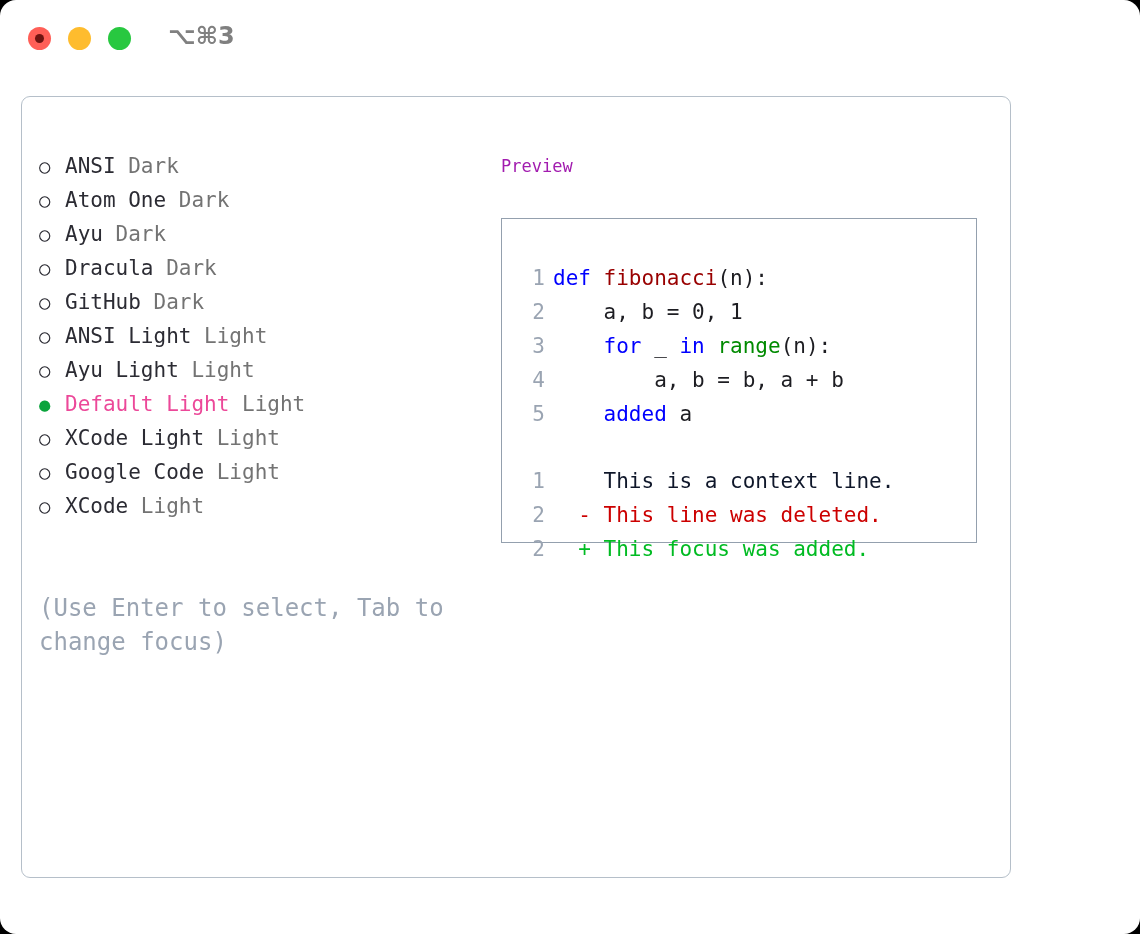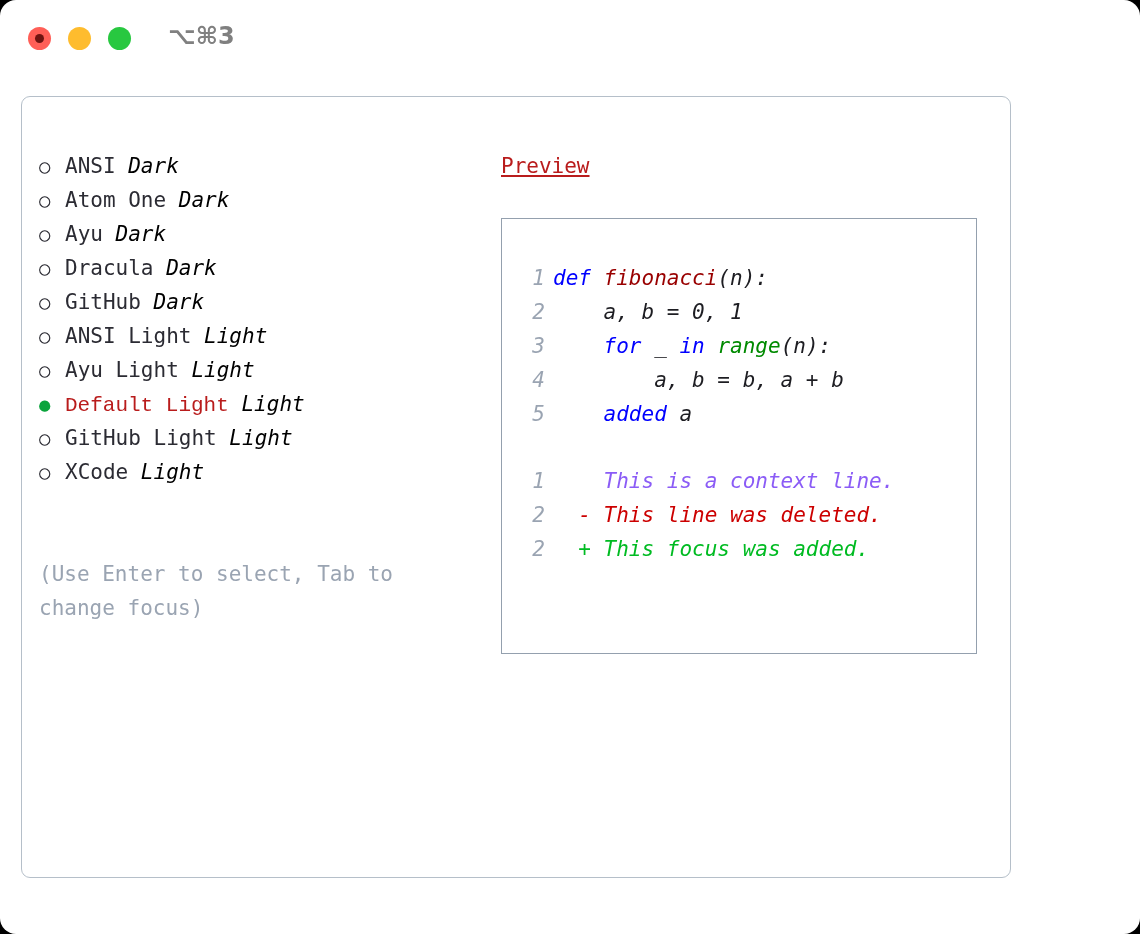--- a/index.html
+++ b/index.html
@@ -84,82 +84,79 @@
     color: #2b2b33;
   }
   .row .marker {
     display: inline-block;
     width: 26px;
     font-size: 19px;
     color: #2b2b33;
     vertical-align: baseline;
   }
   .row.selected .marker { color: #0aa43c; }
-  .row.selected .label  { color: #b91c1c; font-family: Liberation Mono, monospace; }
+  .row.selected .label  { color: #ec4899; }
   .hdr {
     font-weight: bold;
     font-size: 23px;
   }
   .hdr .marker { font-weight: bold; font-size: 22px; }
   .tag {
-    color: #000000;
-    font-style: italic;
+    color: #737373;
   }
   .spacer { height: 34px; }
   #hint {
     margin-top: 34px;
-    font-size: 21px;
+    font-size: 24px;
     line-height: 34px;
     color: #9aa4b2;
     width: 420px;
   }
 
   
   #right-col {
     position: absolute;
     left: 479px;
     top: 52px;
     width: 490px;
   }
   #preview-title {
-    font-size: 21px;
-    line-height: 34px;
-    color: #b91c1c;
-    white-space: pre;
-    text-decoration: underline;
+    font-size: 17px;
+    line-height: 34px;
+    color: #a21caf;
+    white-space: pre;
   }
   #preview-box {
     margin-top: 35px;
     width: 476px;
-    height: 436px;
+    height: 325px;
     box-sizing: border-box;
     border: 1px solid #94a0ae;
     padding: 42px 0 0 0;
-    font-style: italic;
   }
   .code-line {
     font-size: 21px;
     line-height: 34px;
     white-space: pre;
     padding-left: 19px;
     color: #1d1d22;
   }
   .ln {
     display: inline-block;
     width: 24px;
     text-align: right;
     color: #9aa4b2;
     margin-right: 8px;
   }
   .kw   { color: #0000ff; }
   .fn   { color: #990000; }
   .bi   { color: #008a00; }
   .plain{ color: #1d1d22; }
   .gap  { height: 33px; }
-  .ctx  { color: #8b5cf6; text-align: right; }
+  .ctx  { color: #0f172a; text-align: right; }
   .del  { color: #cc0000; }
   .add  { color: #00bb22; }
 </style>
 </head>
 <body>
 
 <div id="window">
 
   <div id="titlebar">
     <div class="dot red">
@@ -175,21 +172,22 @@
     <div id="left-col">
       <div id="theme-list">
           <div class="row"><span class="marker">○</span><span class="label">ANSI</span><span class="tag"> Dark</span></div>
           <div class="row"><span class="marker">○</span><span class="label">Atom One</span><span class="tag"> Dark</span></div>
           <div class="row"><span class="marker">○</span><span class="label">Ayu</span><span class="tag"> Dark</span></div>
           <div class="row"><span class="marker">○</span><span class="label">Dracula</span><span class="tag"> Dark</span></div>
           <div class="row"><span class="marker">○</span><span class="label">GitHub</span><span class="tag"> Dark</span></div>
           <div class="row"><span class="marker">○</span><span class="label">ANSI Light</span><span class="tag"> Light</span></div>
           <div class="row"><span class="marker">○</span><span class="label">Ayu Light</span><span class="tag"> Light</span></div>
           <div class="row selected"><span class="marker">●</span><span class="label">Default Light</span><span class="tag"> Light</span></div>
-          <div class="row"><span class="marker">○</span><span class="label">GitHub Light</span><span class="tag"> Light</span></div>
+          <div class="row"><span class="marker">○</span><span class="label">XCode Light</span><span class="tag"> Light</span></div>
+          <div class="row"><span class="marker">○</span><span class="label">Google Code</span><span class="tag"> Light</span></div>
           <div class="row"><span class="marker">○</span><span class="label">XCode</span><span class="tag"> Light</span></div>
         </div>
 
       <div class="spacer"></div>
 
 
       <div id="hint">(Use Enter to select, Tab to change focus)</div>
     </div>
 
     <div id="right-col">

